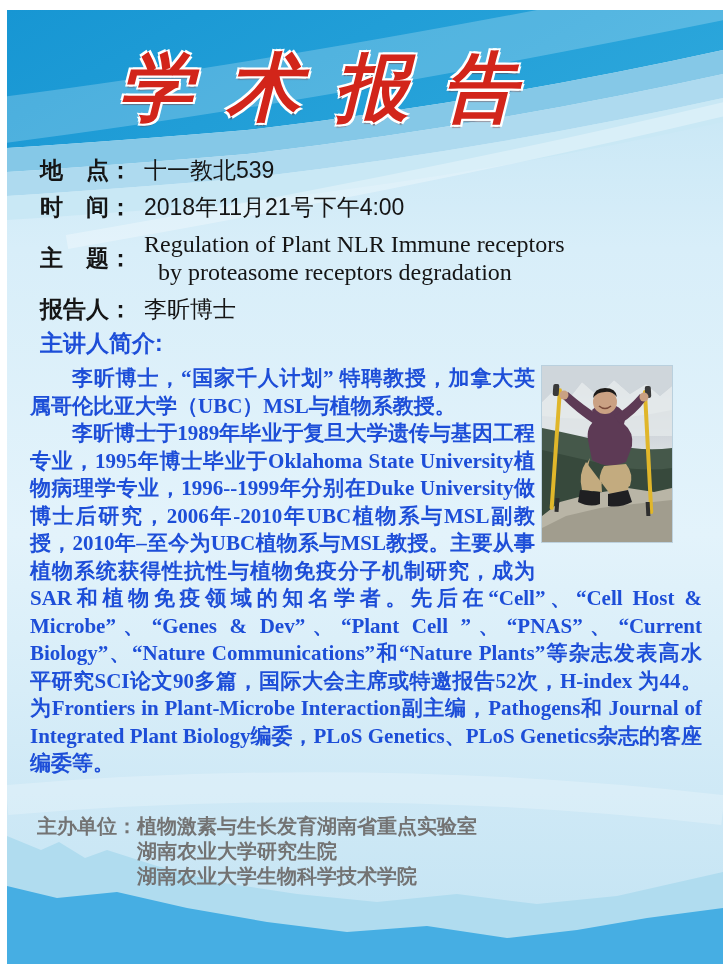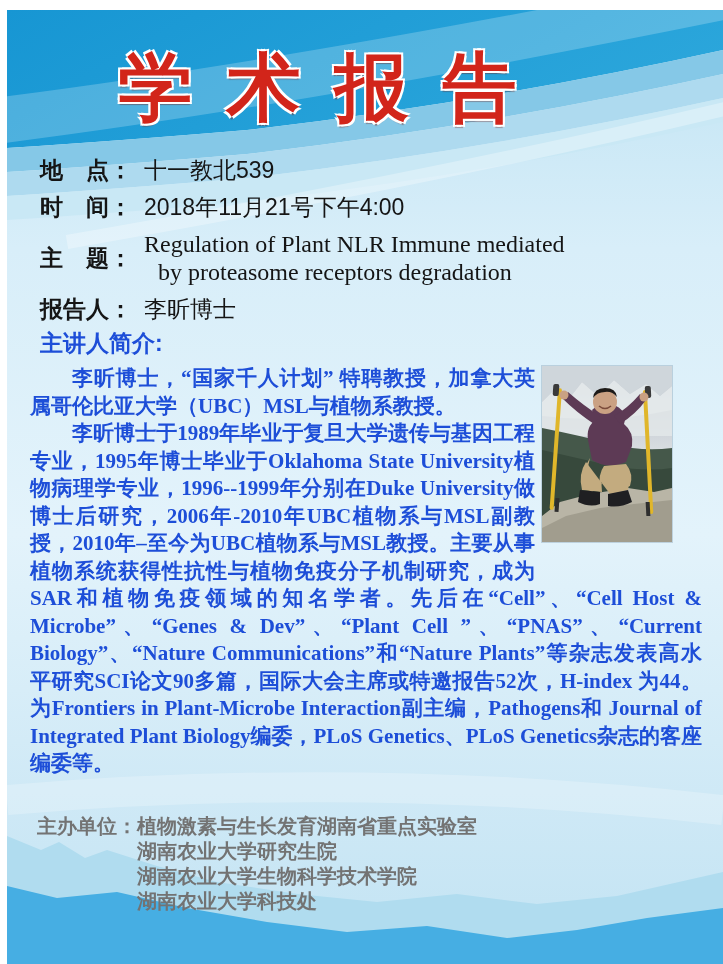--- a/index.html
+++ b/index.html
@@ -5,20 +5,21 @@
   html,body{margin:0;padding:0;background:#ffffff;width:723px;height:964px;overflow:hidden;}
   .page{position:relative;width:723px;height:964px;background:#ffffff;font-family:"Liberation Sans",sans-serif;}
   .poster{position:absolute;left:7px;top:10px;width:716px;height:954px;overflow:hidden;}
   .bg{position:absolute;left:0;top:0;width:716px;height:954px;display:block;}
 
   .title{
     position:absolute;left:0;top:38px;width:100%;margin:0;box-sizing:border-box;padding-right:61px;
     text-align:center;font-size:74px;line-height:80px;font-weight:bold;
     letter-spacing:34px;color:#d2251a;
     text-shadow:-2px -2px 0 #fff, 2px -2px 0 #fff, -2px 2px 0 #fff, 2px 2px 0 #fff, 0 3px 1px rgba(120,30,20,.45);
+    font-style:italic;
   }
 
   .info{position:absolute;left:33px;top:146px;width:660px;color:#151515;}
   .info-row{display:flex;align-items:center;margin-bottom:9px;}
   .info-label{flex:0 0 104px;font-weight:bold;font-size:23px;line-height:28px;white-space:nowrap;}
   .info-value{font-weight:normal;font-size:23px;line-height:28px;}
   .topic-value{font-family:"Liberation Serif",serif;font-weight:normal;font-size:24px;line-height:28px;}
   .topic-line2{padding-left:14px;}
 
   .bio{position:absolute;left:23px;top:318px;width:672px;color:#1d4ed8;}
@@ -76,21 +77,21 @@
         <span class="info-label">地　点：</span>
         <span class="info-value">十一教北539</span>
       </div>
       <div class="info-row">
         <span class="info-label">时　间：</span>
         <span class="info-value">2018年11月21号下午4:00</span>
       </div>
       <div class="info-row">
         <span class="info-label">主　题：</span>
         <span class="info-value topic-value">
-          <div>Regulation of Plant NLR Immune mediated</div>
+          <div>Regulation of Plant NLR Immune receptors</div>
           <div class="topic-line2">by proteasome receptors degradation</div>
         </span>
       </div>
       <div class="info-row">
         <span class="info-label">报告人：</span>
         <span class="info-value">李昕博士</span>
       </div>
     </div>
 
     <div class="bio">
@@ -150,19 +151,18 @@
         <p>李昕博士于1989年毕业于复旦大学遗传与基因工程专业，1995年博士毕业于Oklahoma State University植物病理学专业，1996--1999年分别在Duke University做博士后研究，2006年-2010年UBC植物系与MSL副教授，2010年–至今为UBC植物系与MSL教授。主要从事植物系统获得性抗性与植物免疫分子机制研究，成为SAR和植物免疫领域的知名学者。先后在“Cell”、“Cell Host &amp; Microbe”、“Genes &amp; Dev”、“Plant Cell ”、“PNAS”、“Current Biology”、“Nature Communications”和“Nature Plants”等杂志发表高水平研究SCI论文90多篇，国际大会主席或特邀报告52次，H-index 为44。为Frontiers in Plant-Microbe Interaction副主编，Pathogens和 Journal of Integrated Plant Biology编委，PLoS Genetics、PLoS Genetics杂志的客座编委等。</p>
       </div>
     </div>
 
     <div class="organizers">
       <span class="org-label">主办单位：</span>
       <ul class="org-list">
         <li>植物激素与生长发育湖南省重点实验室</li>
         <li>湖南农业大学研究生院</li>
         <li>湖南农业大学生物科学技术学院</li>
-        <li>湖南农业大学科技处</li>
       </ul>
     </div>
 
 
   </div>
 </div>
 
 </body></html>

